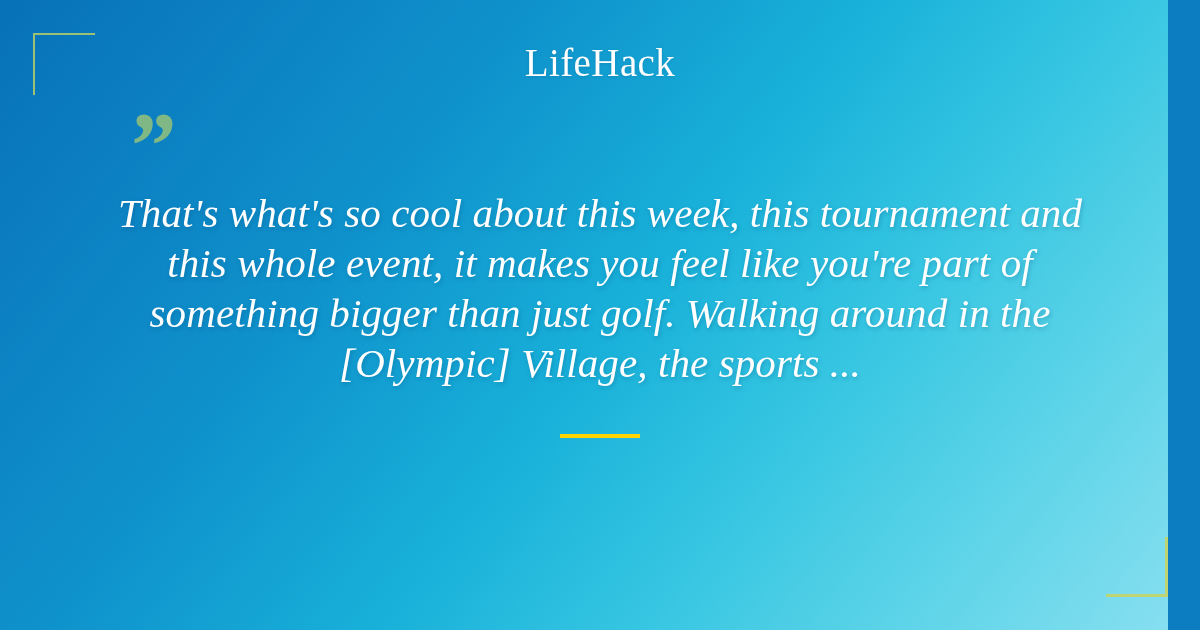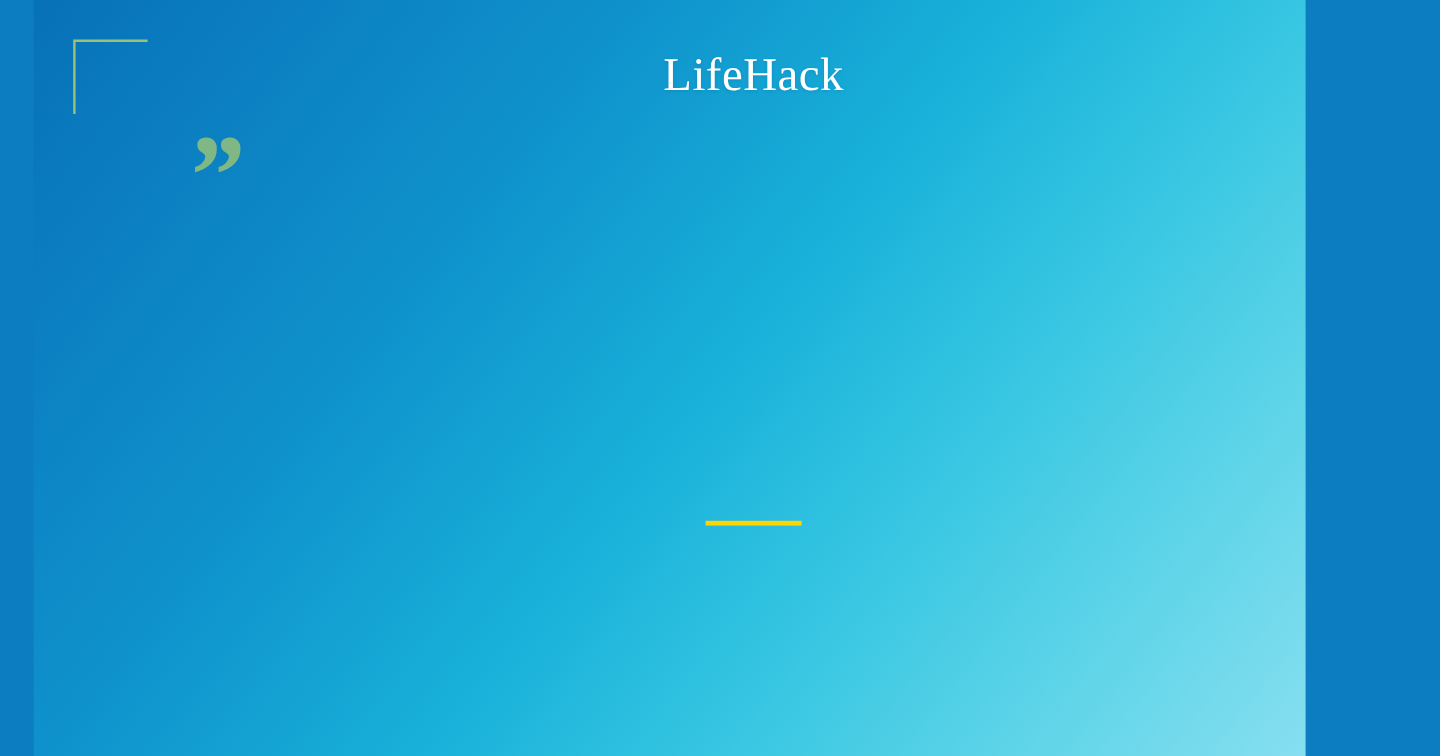--- a/index.html
+++ b/index.html
@@ -7,35 +7,34 @@
 
   html, body {
     width: 1200px;
     height: 630px;
     overflow: hidden;
     background: #0b7dc0;
   }
 
   .card {
     position: relative;
-    width: 1060px;
+    width: 1168px;
     height: 630px;
     overflow: hidden;
     
     background:
       linear-gradient(128deg,
         #0771b8 0%,
         #0b7dc0 12%,
         #0f93cc 33%,
         #18b0d9 52%,
         #36c6e2 68%,
         #5ed4e8 84%,
         #86dff0 100%);
     font-family: "Liberation Sans", sans-serif;
-    margin-left: 28px;
   }
 
   
   .corner {
     position: absolute;
     pointer-events: none;
   }
   .corner-tl {
     left: 33px;
     top: 33px;
@@ -129,19 +128,22 @@
 <body>
 
 <div class="card">
 
   <div class="corner corner-tl"></div>
 
   <div class="brand">LifeHack</div>
 
   <div class="quote-mark">”</div>
 
+  <div class="quote-block">
+    <div class="quote-text">That's what's so cool about this week, this tournament and this whole event, it makes you feel like you're part of something bigger than just golf. Walking around in the [Olympic] Village, the sports ...</div>
+  </div>
 
   <div class="divider"></div>
 
 
   <div class="corner corner-br"></div>
 
 </div>
 
 </body></html>

